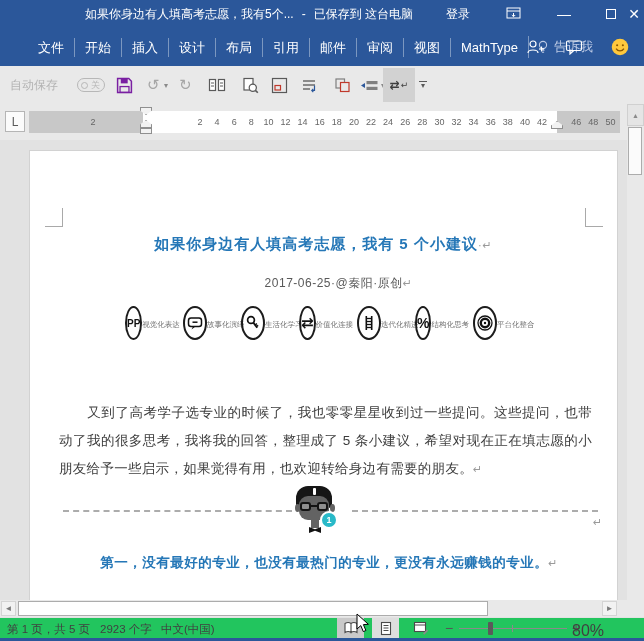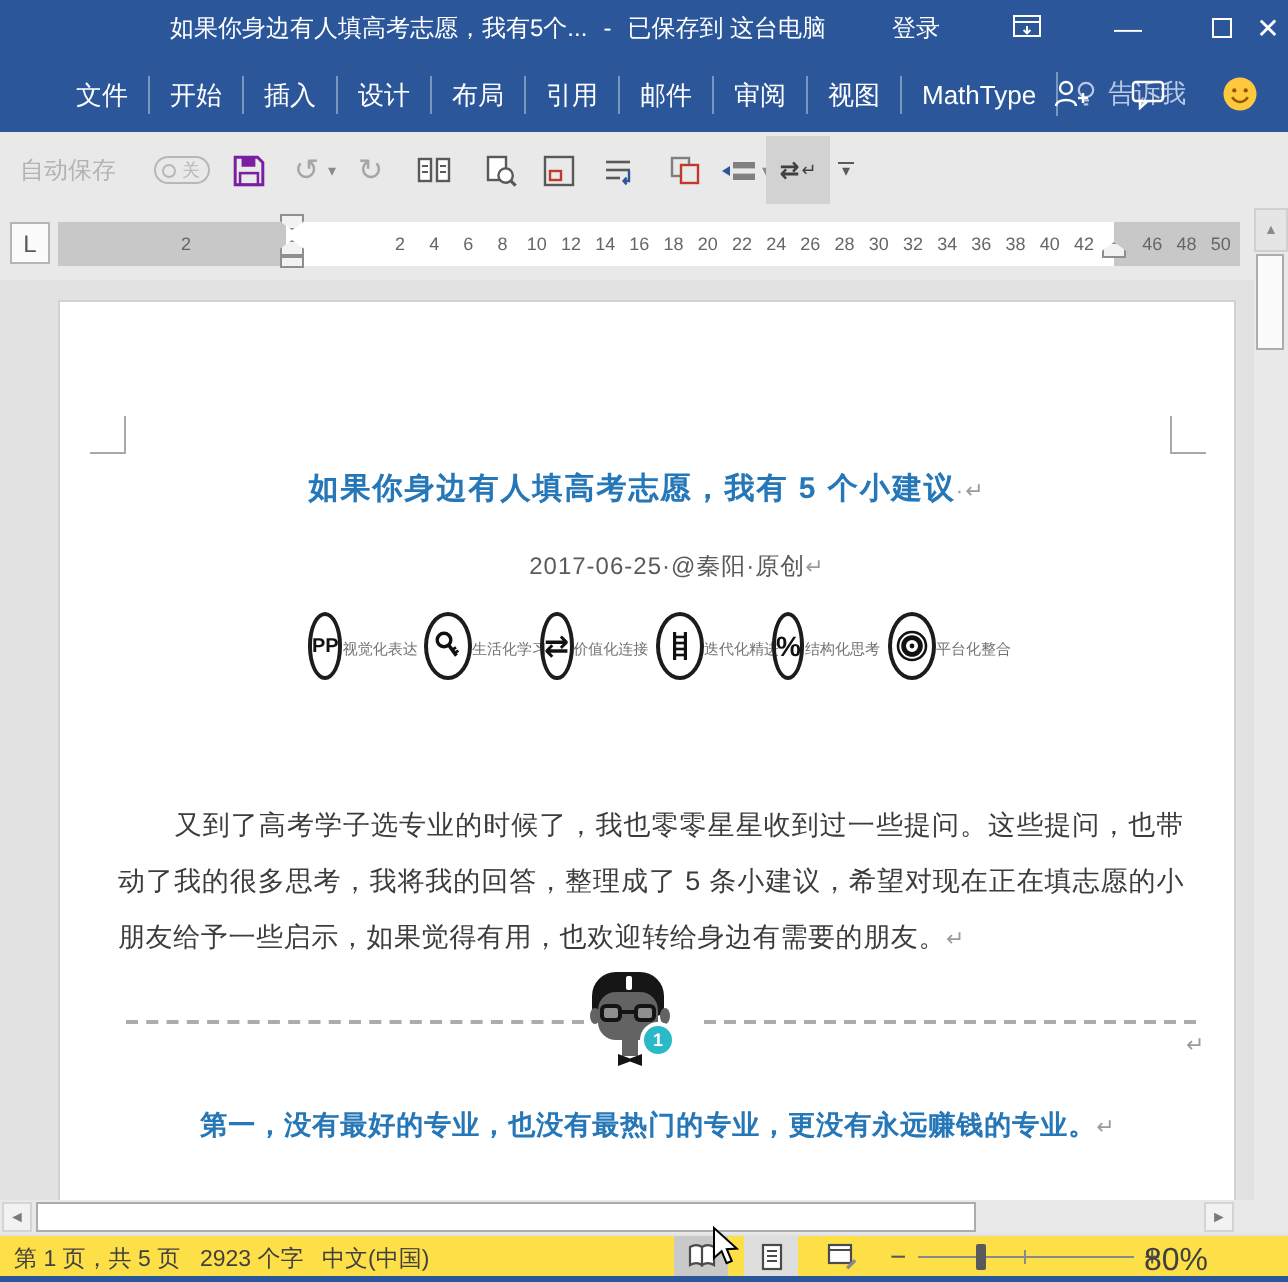--- a/index.html
+++ b/index.html
@@ -107,21 +107,21 @@
   
   .vscroll{position:absolute;left:627px;top:126px;width:17px;height:474px;background:#E9E9E9;}
   .vthumb{position:absolute;left:1px;top:1px;width:14px;height:48px;background:#FBFBFB;border:1px solid #ACACAC;}
   .hscroll{position:absolute;left:0;top:600px;width:644px;height:17px;background:#E9E9E9;}
   .harrow{position:absolute;top:1px;width:15px;height:15px;background:#F2F2F2;border:1px solid #D4D4D4;
           color:#7A7A7A;font-size:8px;display:flex;align-items:center;justify-content:center;}
   .ha-l{left:1px;} .ha-r{left:602px;}
   .hthumb{position:absolute;left:18px;top:1px;width:470px;height:15px;background:#FFF;border:1px solid #ACACAC;}
 
   
-  .statusbar{position:absolute;left:0;top:617px;width:644px;height:21px;background:#fde047;border-top:1px solid #E2E2E2;
+  .statusbar{position:absolute;left:0;top:617px;width:644px;height:21px;background:#22c55e;border-top:1px solid #E2E2E2;
              color:#404040;font-size:11.5px;}
   .sseg{position:absolute;top:4px;white-space:nowrap;cursor:default;}
   .seg-page{left:7px;} .seg-words{left:100px;} .seg-lang{left:161px;}
   .viewbtn{position:absolute;top:0;width:27px;height:20px;display:flex;align-items:center;justify-content:center;}
   .vb1{left:337px;background:#C9C9C9;} .vb2{left:372px;background:#DEDEDE;} .vb3{left:407px;}
   .zminus{position:absolute;left:445px;top:2px;font-size:14px;color:#555;}
   .ztrack{position:absolute;left:459px;top:10px;width:108px;height:1px;background:#8A8A8A;}
   .ztick{position:absolute;left:512px;top:7px;width:1px;height:7px;background:#8A8A8A;}
   .zthumb{position:absolute;left:488px;top:4px;width:5px;height:13px;background:#5A5A5A;border-radius:1px;}
   .zplus{position:absolute;left:572px;top:2px;font-size:14px;color:#555;}
@@ -324,20 +324,30 @@
       <div class="icon-row">
         <div class="icitem">
           <span class="circ">
               <span class="glyph glyph-pp">PP</span>
             </span>
           <span class="iclabel">视觉化表达</span>
         </div>
         <div class="icitem">
           <span class="circ">
             <svg width="20" height="20" viewBox="0 0 20 20">
+                <rect x="3.5" y="5" width="13" height="8.5" rx="2.5" fill="none" stroke="#111" stroke-width="1.5"></rect>
+                <line x1="7.5" y1="9.2" x2="12.5" y2="9.2" stroke="#111" stroke-width="1.5"></line>
+                <path d="M8 13.5L6.5 16.5l4-3" fill="#111"></path>
+              </svg>
+          </span>
+          <span class="iclabel">故事化演绎</span>
+        </div>
+        <div class="icitem">
+          <span class="circ">
+            <svg width="20" height="20" viewBox="0 0 20 20">
                 <circle cx="8" cy="7" r="3.4" fill="none" stroke="#111" stroke-width="1.7"></circle>
                 <line x1="10.4" y1="9.6" x2="14.2" y2="14.8" stroke="#111" stroke-width="1.8"></line>
                 <line x1="12" y1="12" x2="14" y2="10.7" stroke="#111" stroke-width="1.4"></line>
                 <line x1="13.2" y1="13.6" x2="15.2" y2="12.3" stroke="#111" stroke-width="1.4"></line>
               </svg>
           </span>
           <span class="iclabel">生活化学习</span>
         </div>
         <div class="icitem">
           <span class="circ">

